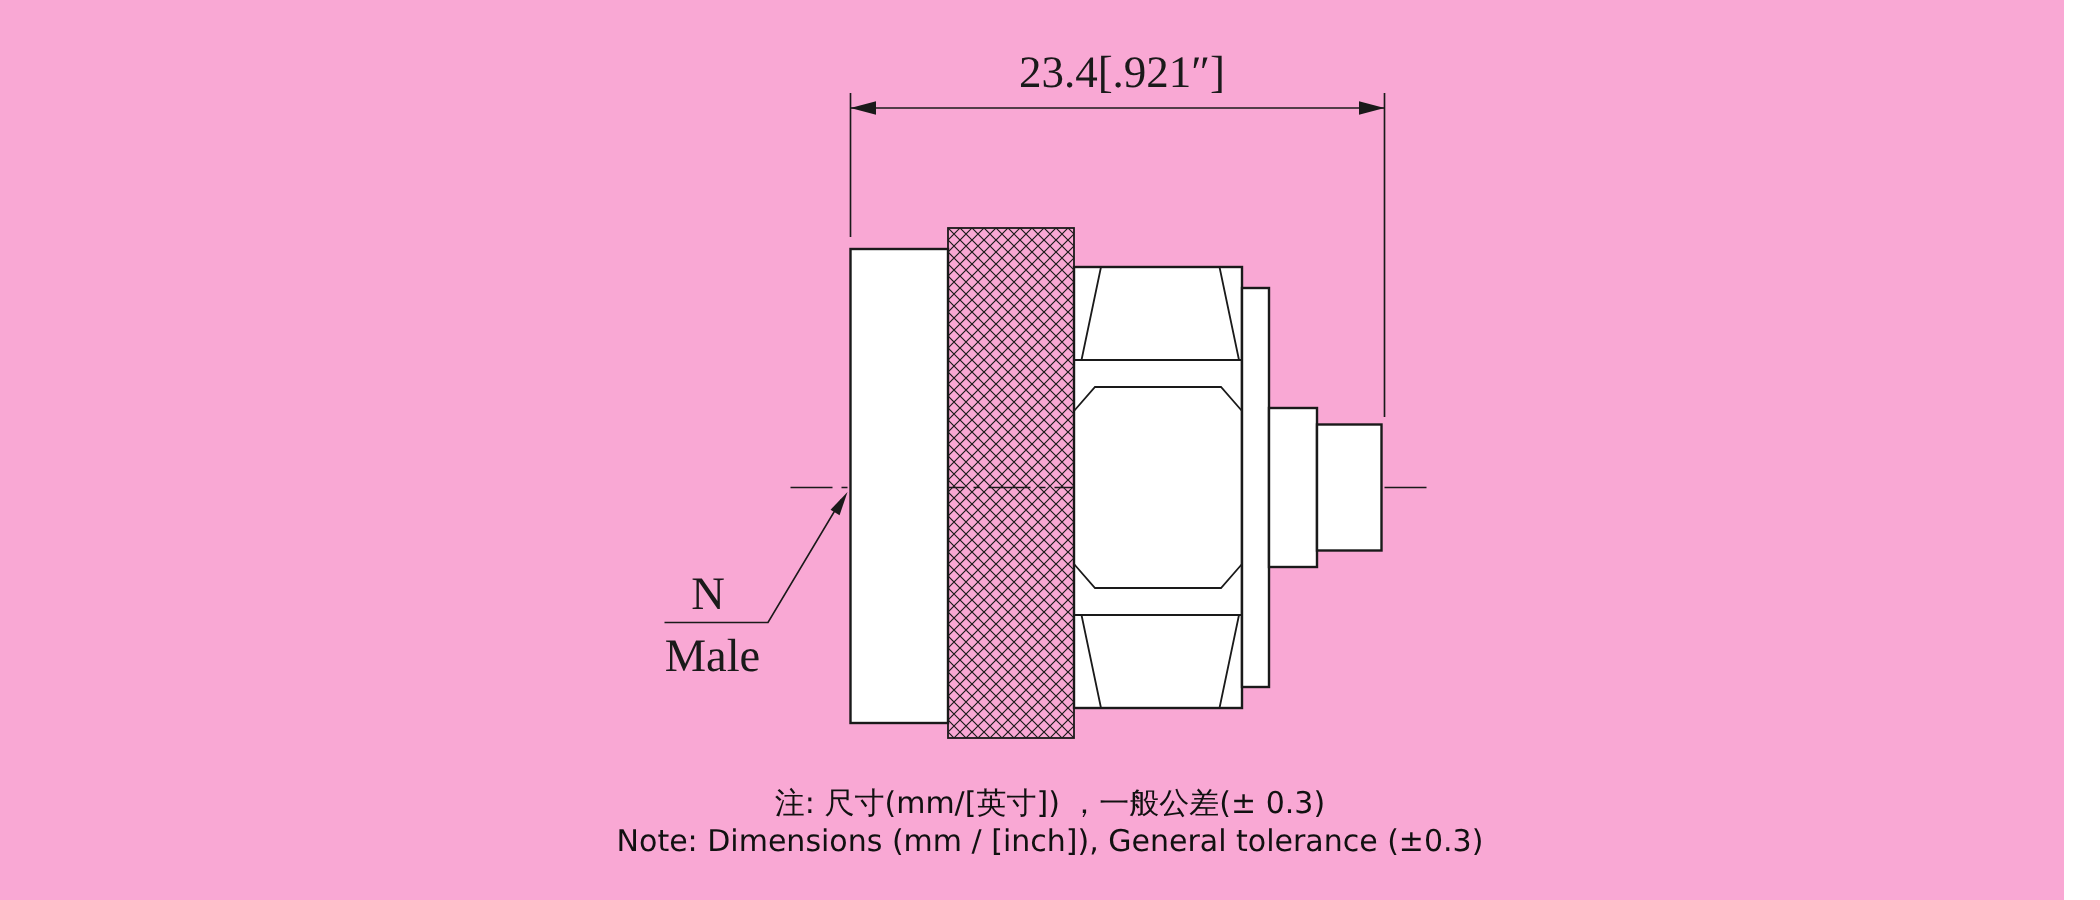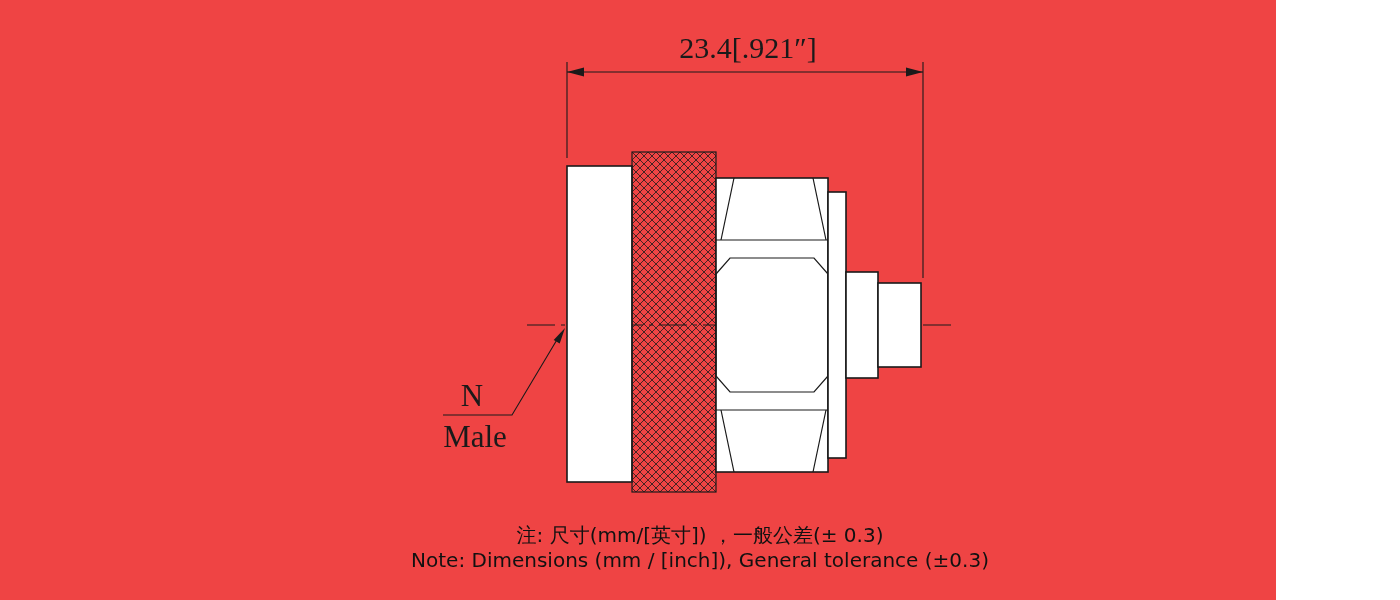--- a/index.html
+++ b/index.html
@@ -3,23 +3,23 @@
 <meta charset="utf-8">
 <style>
   html, body {
     margin: 0;
     padding: 0;
     background: #ffffff;
     font-family: "DejaVu Sans", sans-serif;
   }
   .canvas {
     position: relative;
-    width: 1276px;
+    width: 1376px;
     height: 600px;
-    background: #ef4444;
+    background: #f9a8d4;
     overflow: hidden;
   }
   svg { display: block; }
   .outline   { fill: #ffffff; stroke: #1a1a1a; stroke-width: 1.6; }
   .thin      { fill: none;    stroke: #1a1a1a; stroke-width: 1.2; }
   .dimline   { fill: none;    stroke: #1a1a1a; stroke-width: 1.1; }
   .arrow     { fill: #1a1a1a; stroke: none; }
   .centerln  { fill: none;    stroke: #1a1a1a; stroke-width: 1.1;
                stroke-dasharray: 28 6 4 6; }
   .dim-text  { font-family: "Liberation Serif", "DejaVu Serif", serif;

